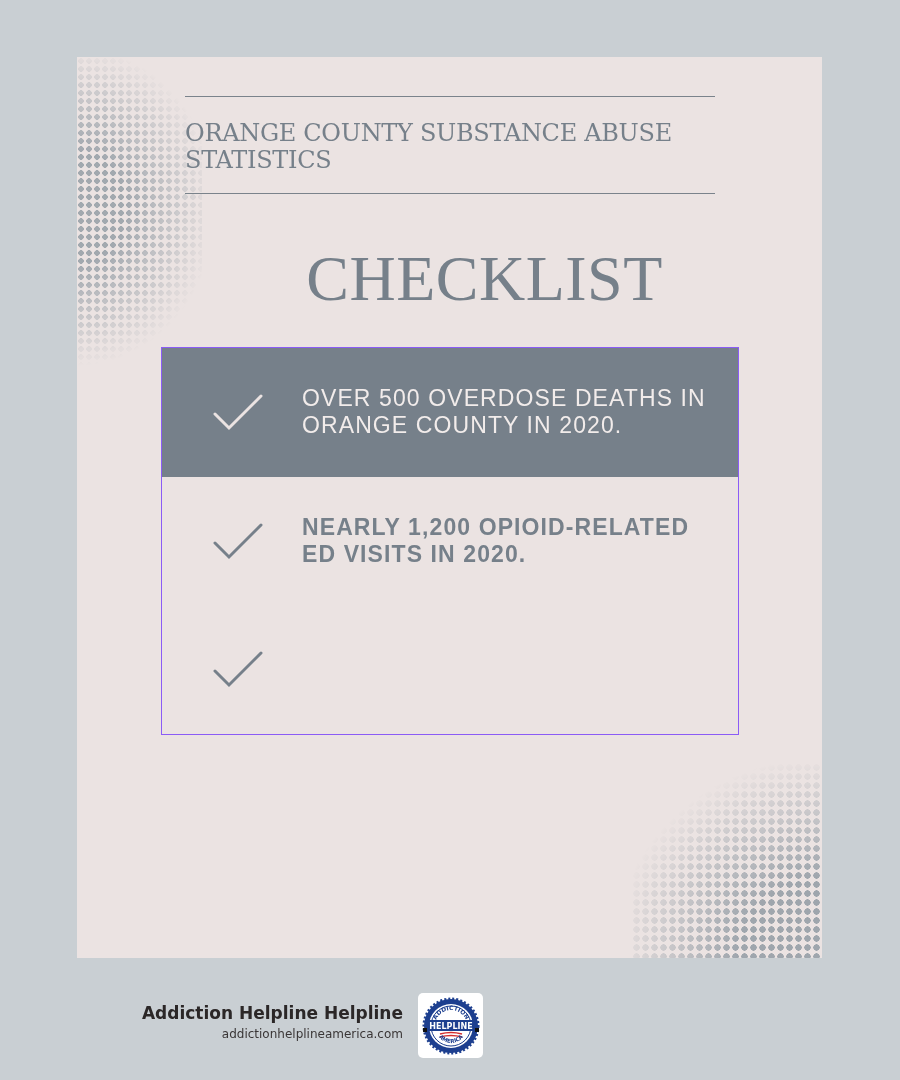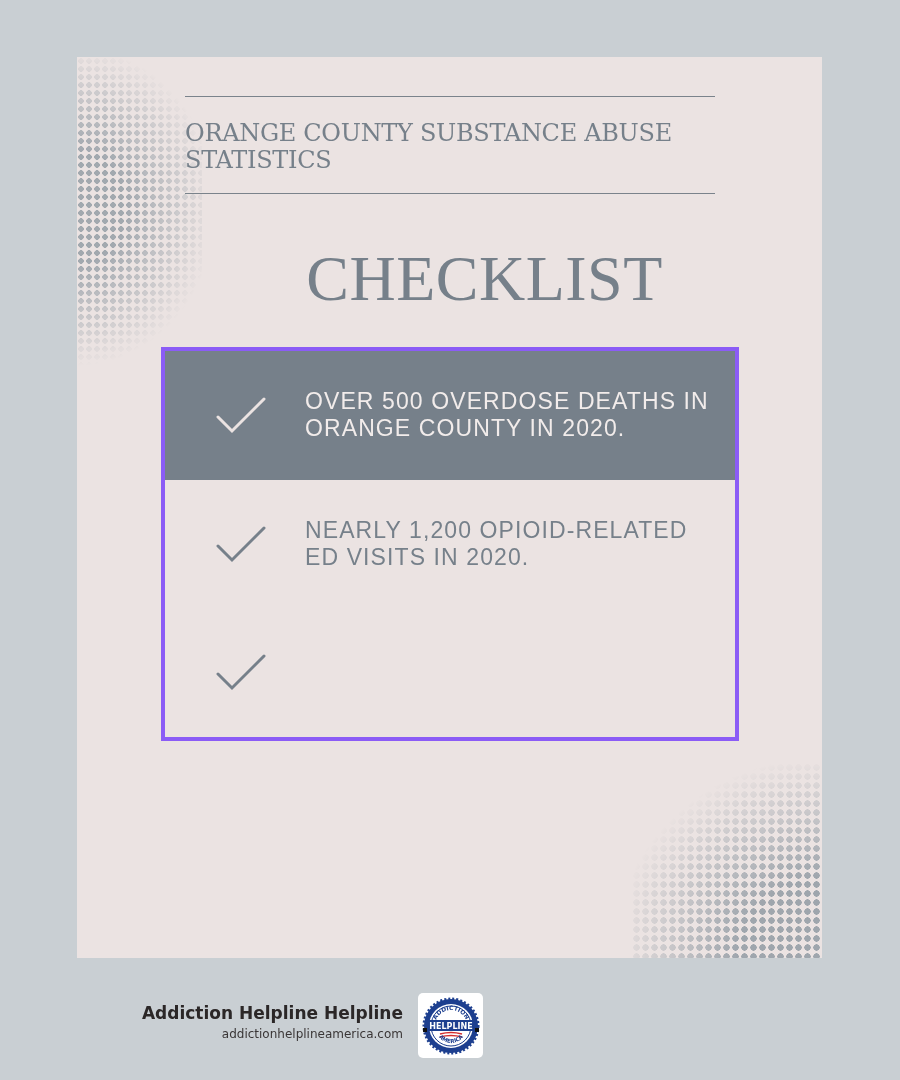--- a/index.html
+++ b/index.html
@@ -62,32 +62,32 @@
     font-size: 64px;
     line-height: 80px;
     color: #76808a;
     letter-spacing: 0.5px;
     margin-left: 35px;
   }
   .list {
     position: absolute;
     left: 84px; top: 290px;
     width: 578px;
-    border: 4px solid #8b5cf6;
+    border: 1px solid #8b5cf6;
     box-sizing: border-box;
   }
   .row {
     height: 128.5px;
     display: flex;
     align-items: center;
     box-sizing: border-box;
     position: relative;
   }
   .row.dark { background: #76808a; color: #f2eceb; }
-  .row.light { background: #ebe3e2; color: #76808a; }
+  .row.light { background: #ebe3e2; color: #76808a; font-weight: bold; }
   .check {
     width: 52px; height: 40px;
     margin-left: 50px;
     flex: 0 0 auto;
   }
   .row.dark .check path { stroke: #ebe3e2; }
   .row.light .check path { stroke: #76808a; }
   .row-text {
     margin-left: 38px;
     font-family: "Liberation Sans", sans-serif;

